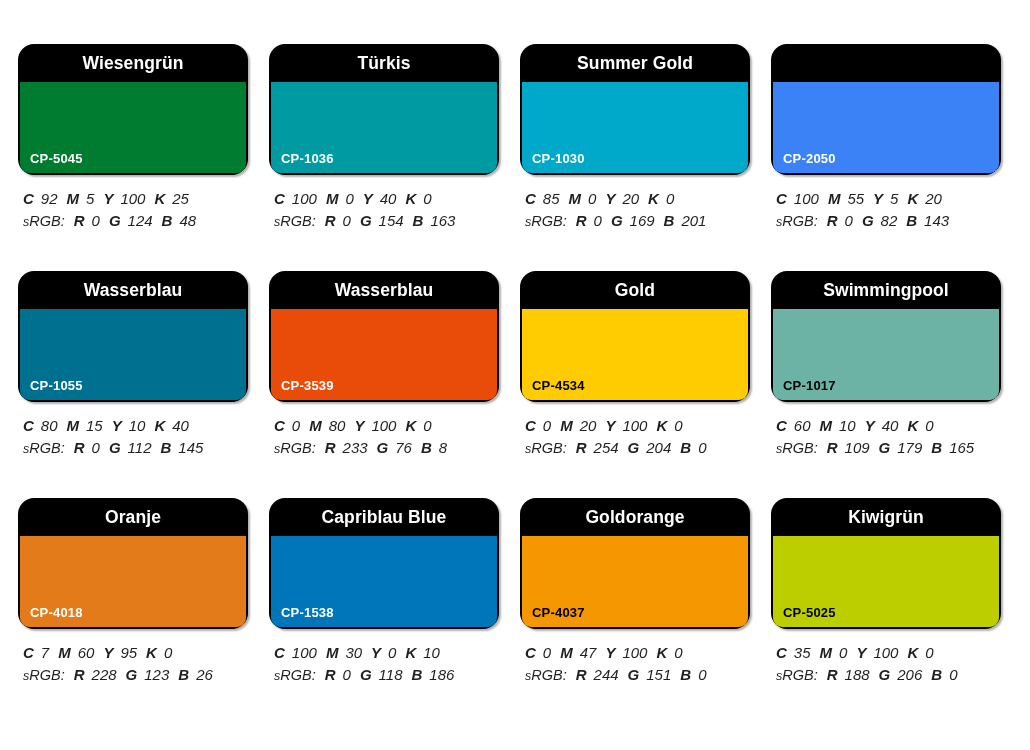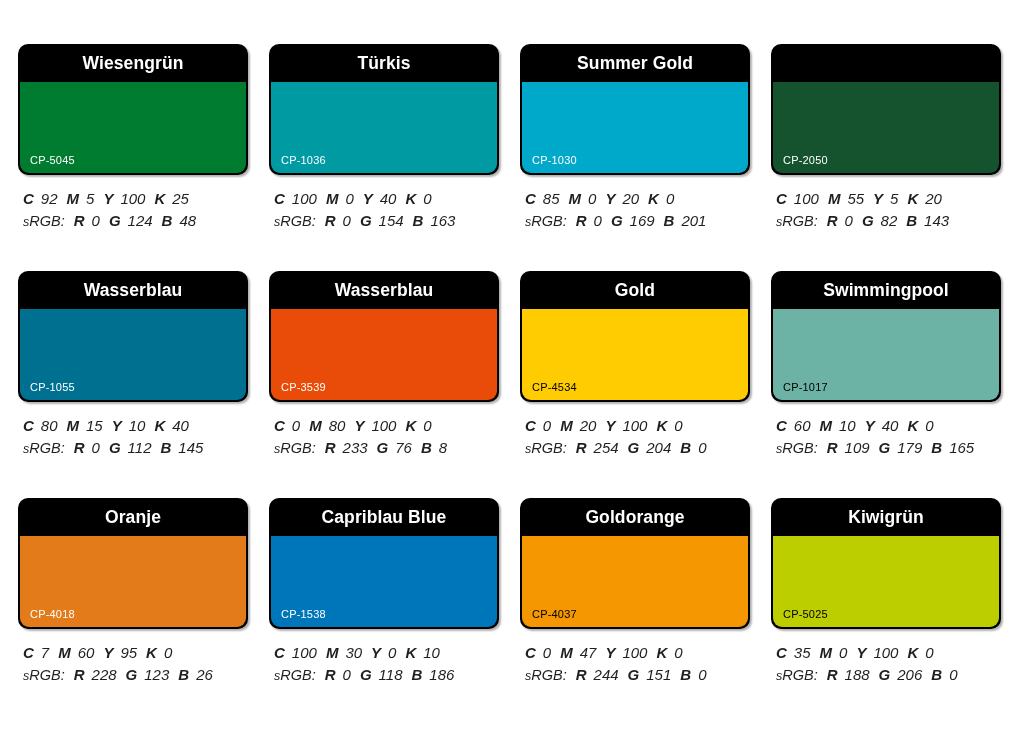--- a/index.html
+++ b/index.html
@@ -35,21 +35,21 @@
   .swatch-card {
     width: 230px;
     position: relative;
   }
 
   
   .card-body {
     position: relative;
     width: 230px;
     height: 131px;
-    border-radius: 10px;
+    border-radius: 16px;
     background: #000000;
     box-shadow: 2px 2px 2px rgba(0,0,0,0.30);
     overflow: hidden;
     box-sizing: border-box;
   }
 
   .card-title {
     position: absolute;
     top: 0;
     left: 0;
@@ -73,22 +73,22 @@
     right: 2px;
     bottom: 2px;
     border-bottom-left-radius: 9px;
     border-bottom-right-radius: 9px;
   }
 
   .card-code {
     position: absolute;
     left: 10px;
     bottom: 7px;
-    font-size: 11px;
-    font-weight: normal;
+    font-size: 13px;
+    font-weight: bold;
     letter-spacing: 0.2px;
     font-family: "Liberation Sans", sans-serif;
     white-space: nowrap;
   }
 
   
   .specs {
     margin-top: 13px;
     padding-left: 5px;
     color: #231f20;
@@ -152,21 +152,21 @@
             <div class="card-code" style="color: rgb(255, 255, 255);">CP-1030</div>
           </div>
         </div>
         <div class="specs">
           <div class="spec-line"><span class="k">C</span><span class="sp"></span><span class="v">85</span><span class="sp-wide"></span><span class="k">M</span><span class="sp"></span><span class="v">0</span><span class="sp-wide"></span><span class="k">Y</span><span class="sp"></span><span class="v">20</span><span class="sp-wide"></span><span class="k">K</span><span class="sp"></span><span class="v">0</span></div>
           <div class="spec-line"><span class="srgb-label"><span class="small-s">s</span><span>RGB:</span></span><span class="sp-wide"></span><span class="k">R</span><span class="sp"></span><span class="v">0</span><span class="sp-wide"></span><span class="k">G</span><span class="sp"></span><span class="v">169</span><span class="sp-wide"></span><span class="k">B</span><span class="sp"></span><span class="v">201</span></div>
         </div>
       </div>
       <div class="swatch-card">
         <div class="card-body">
-          <div class="card-swatch" style="background: #14532d;">
+          <div class="card-swatch" style="background: #3b82f6;">
             <div class="card-code" style="color: rgb(255, 255, 255);">CP-2050</div>
           </div>
         </div>
         <div class="specs">
           <div class="spec-line"><span class="k">C</span><span class="sp"></span><span class="v">100</span><span class="sp-wide"></span><span class="k">M</span><span class="sp"></span><span class="v">55</span><span class="sp-wide"></span><span class="k">Y</span><span class="sp"></span><span class="v">5</span><span class="sp-wide"></span><span class="k">K</span><span class="sp"></span><span class="v">20</span></div>
           <div class="spec-line"><span class="srgb-label"><span class="small-s">s</span><span>RGB:</span></span><span class="sp-wide"></span><span class="k">R</span><span class="sp"></span><span class="v">0</span><span class="sp-wide"></span><span class="k">G</span><span class="sp"></span><span class="v">82</span><span class="sp-wide"></span><span class="k">B</span><span class="sp"></span><span class="v">143</span></div>
         </div>
       </div>
       <div class="swatch-card">
         <div class="card-body">

